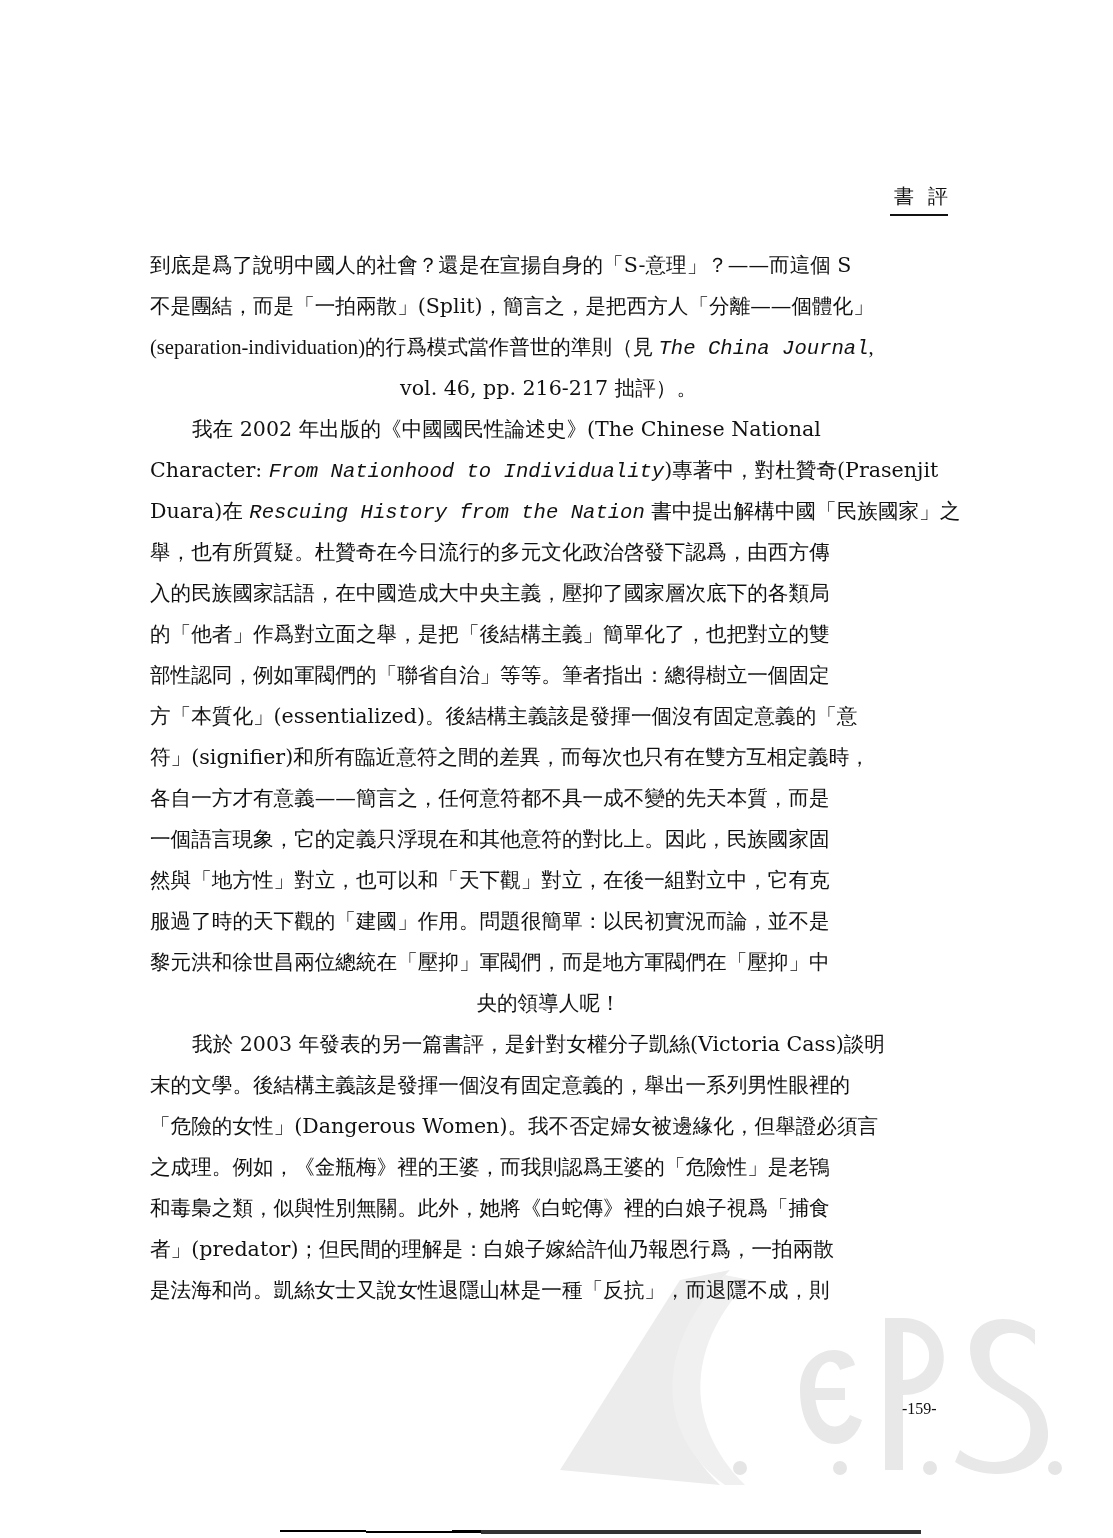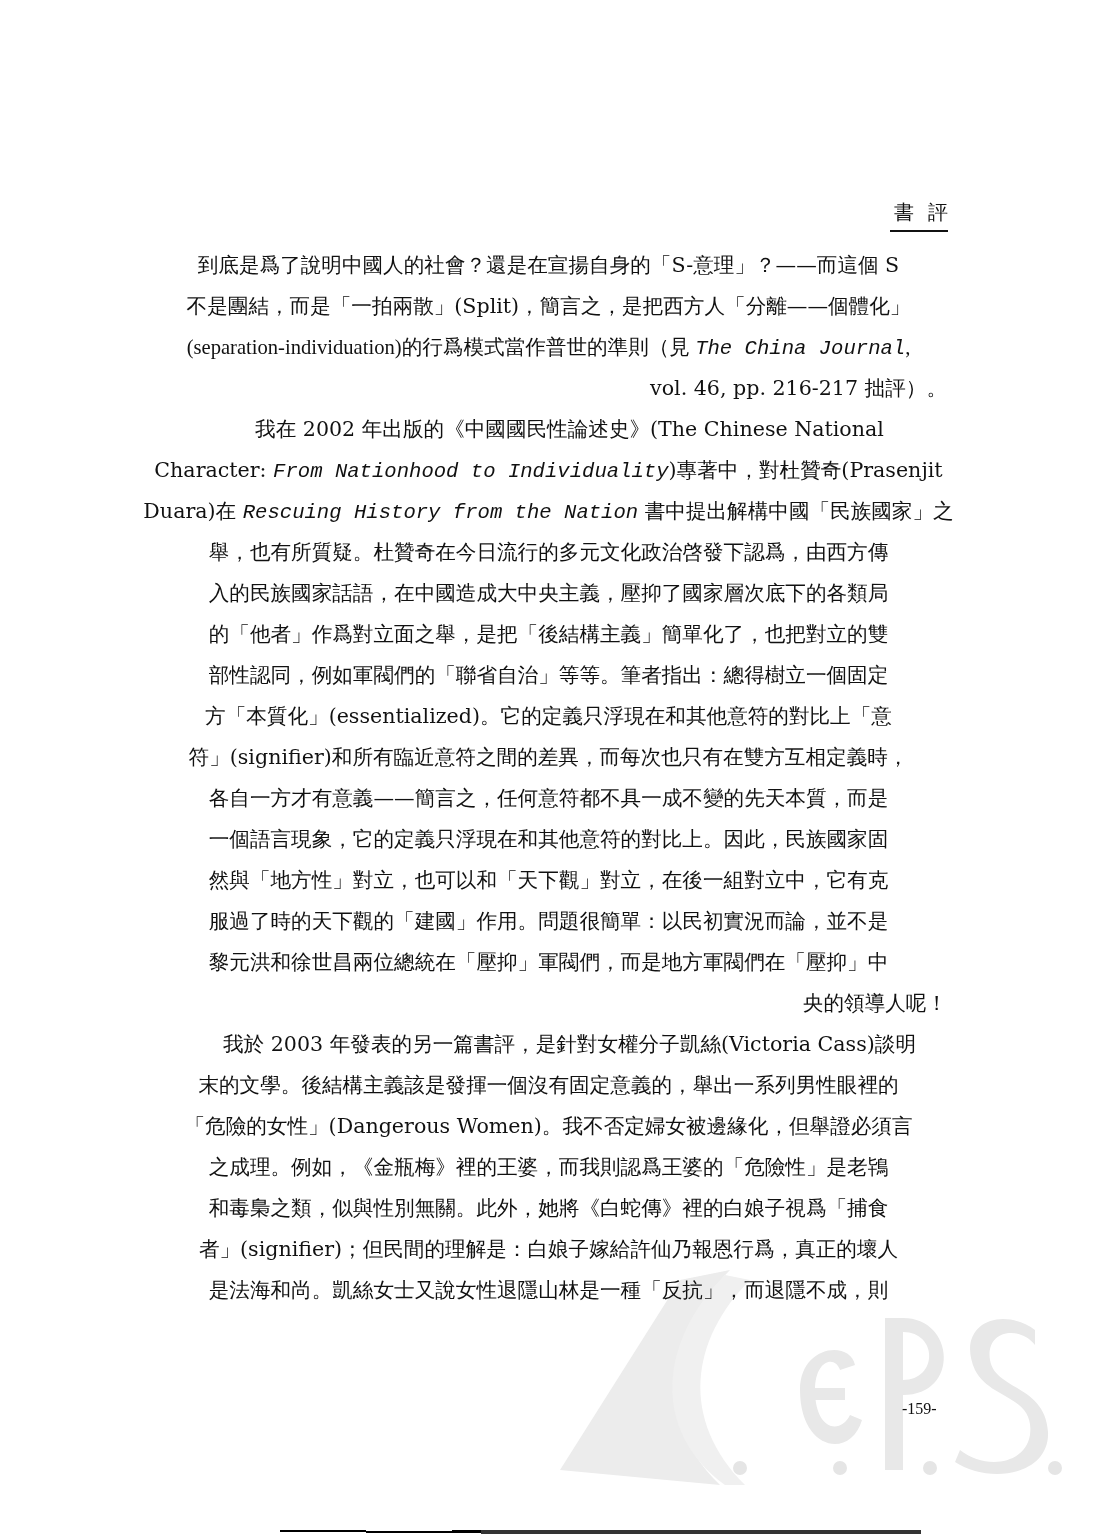--- a/index.html
+++ b/index.html
@@ -1,23 +1,23 @@
 <!DOCTYPE html>
 <html><head>
   <meta charset="utf-8">
   <style>
     html, body { margin: 0; padding: 0; background: #ffffff; }
     body { width: 1113px; height: 1538px; position: relative; overflow: hidden; font-family: "DejaVu Serif", "Liberation Serif", serif; color: #111; }
     .page { position: absolute; left: 0; top: 0; width: 1113px; height: 1538px; }
-    .running-head { position: absolute; left: 888px; top: 200px; width: 60px; height: 40px; }
+    .running-head { position: absolute; left: 888px; top: 184px; width: 60px; height: 40px; }
     .running-head-text { position: absolute; right: 0; top: 0; font-size: 20px; letter-spacing: 14px; line-height: 24px; margin-right: -14px; }
     .running-head-rule { position: absolute; left: 2px; right: 0; top: 30px; height: 2px; background: #111; }
     .body-text { position: absolute; left: 150px; top: 245px; width: 797px; font-size: 20.6px; line-height: 41px; }
-    .line { white-space: nowrap; height: 41px; display: flex; justify-content: center; }
-    .line.last { justify-content: flex-end; }
+    .line { white-space: nowrap; height: 41px; display: flex; justify-content: flex-start; }
+    .line.last { justify-content: center; }
     .line.indent { padding-left: 42px; }
     .line .seg { display: inline; }
     .it { font-style: italic; font-family: Liberation Mono, monospace; }
     .lat { font-family: "Liberation Serif", serif; }
     .folio { position: absolute; left: 902px; top: 1400px; font-size: 16px; font-family: "Liberation Serif", serif; }
     .watermark { position: absolute; left: 550px; top: 1270px; width: 520px; height: 220px; pointer-events: none; }
     .bottom-rule { position: absolute; top: 1528px; height: 4px; }
   </style>
 </head>
 <body>
@@ -76,21 +76,21 @@
       <div class="line">
           <span class="seg">入的民族國家話語，在中國造成大中央主義，壓抑了國家層次底下的各類局</span>
         </div>
       <div class="line">
           <span class="seg">的「他者」作爲對立面之舉，是把「後結構主義」簡單化了，也把對立的雙</span>
         </div>
       <div class="line">
           <span class="seg">部性認同，例如軍閥們的「聯省自治」等等。筆者指出：總得樹立一個固定</span>
         </div>
       <div class="line">
-          <span class="seg">方「本質化」(essentialized)。它的定義只浮現在和其他意符的對比上「意</span>
+          <span class="seg">方「本質化」(essentialized)。後結構主義該是發揮一個沒有固定意義的「意</span>
         </div>
       <div class="line">
           <span class="seg">符」(signifier)和所有臨近意符之間的差異，而每次也只有在雙方互相定義時，</span>
         </div>
       <div class="line">
           <span class="seg">各自一方才有意義——簡言之，任何意符都不具一成不變的先天本質，而是</span>
         </div>
       <div class="line">
           <span class="seg">一個語言現象，它的定義只浮現在和其他意符的對比上。因此，民族國家固</span>
         </div>
@@ -118,21 +118,21 @@
       <div class="line">
           <span class="seg">「危險的女性」(Dangerous Women)。我不否定婦女被邊緣化，但舉證必須言</span>
         </div>
       <div class="line">
           <span class="seg">之成理。例如，《金瓶梅》裡的王婆，而我則認爲王婆的「危險性」是老鴇</span>
         </div>
       <div class="line">
           <span class="seg">和毒梟之類，似與性別無關。此外，她將《白蛇傳》裡的白娘子視爲「捕食</span>
         </div>
       <div class="line">
-          <span class="seg">者」(signifier)；但民間的理解是：白娘子嫁給許仙乃報恩行爲，真正的壞人</span>
+          <span class="seg">者」(predator)；但民間的理解是：白娘子嫁給許仙乃報恩行爲，一拍兩散</span>
         </div>
       <div class="line">
           <span class="seg">是法海和尚。凱絲女士又說女性退隱山林是一種「反抗」，而退隱不成，則</span>
         </div>
     </div>
   </div>
 
   <div class="folio">-159-</div>
 
   <div class="bottom-rule" style="left:280px;width:86px;height:2px;background:#000;top:1530px;"></div>

